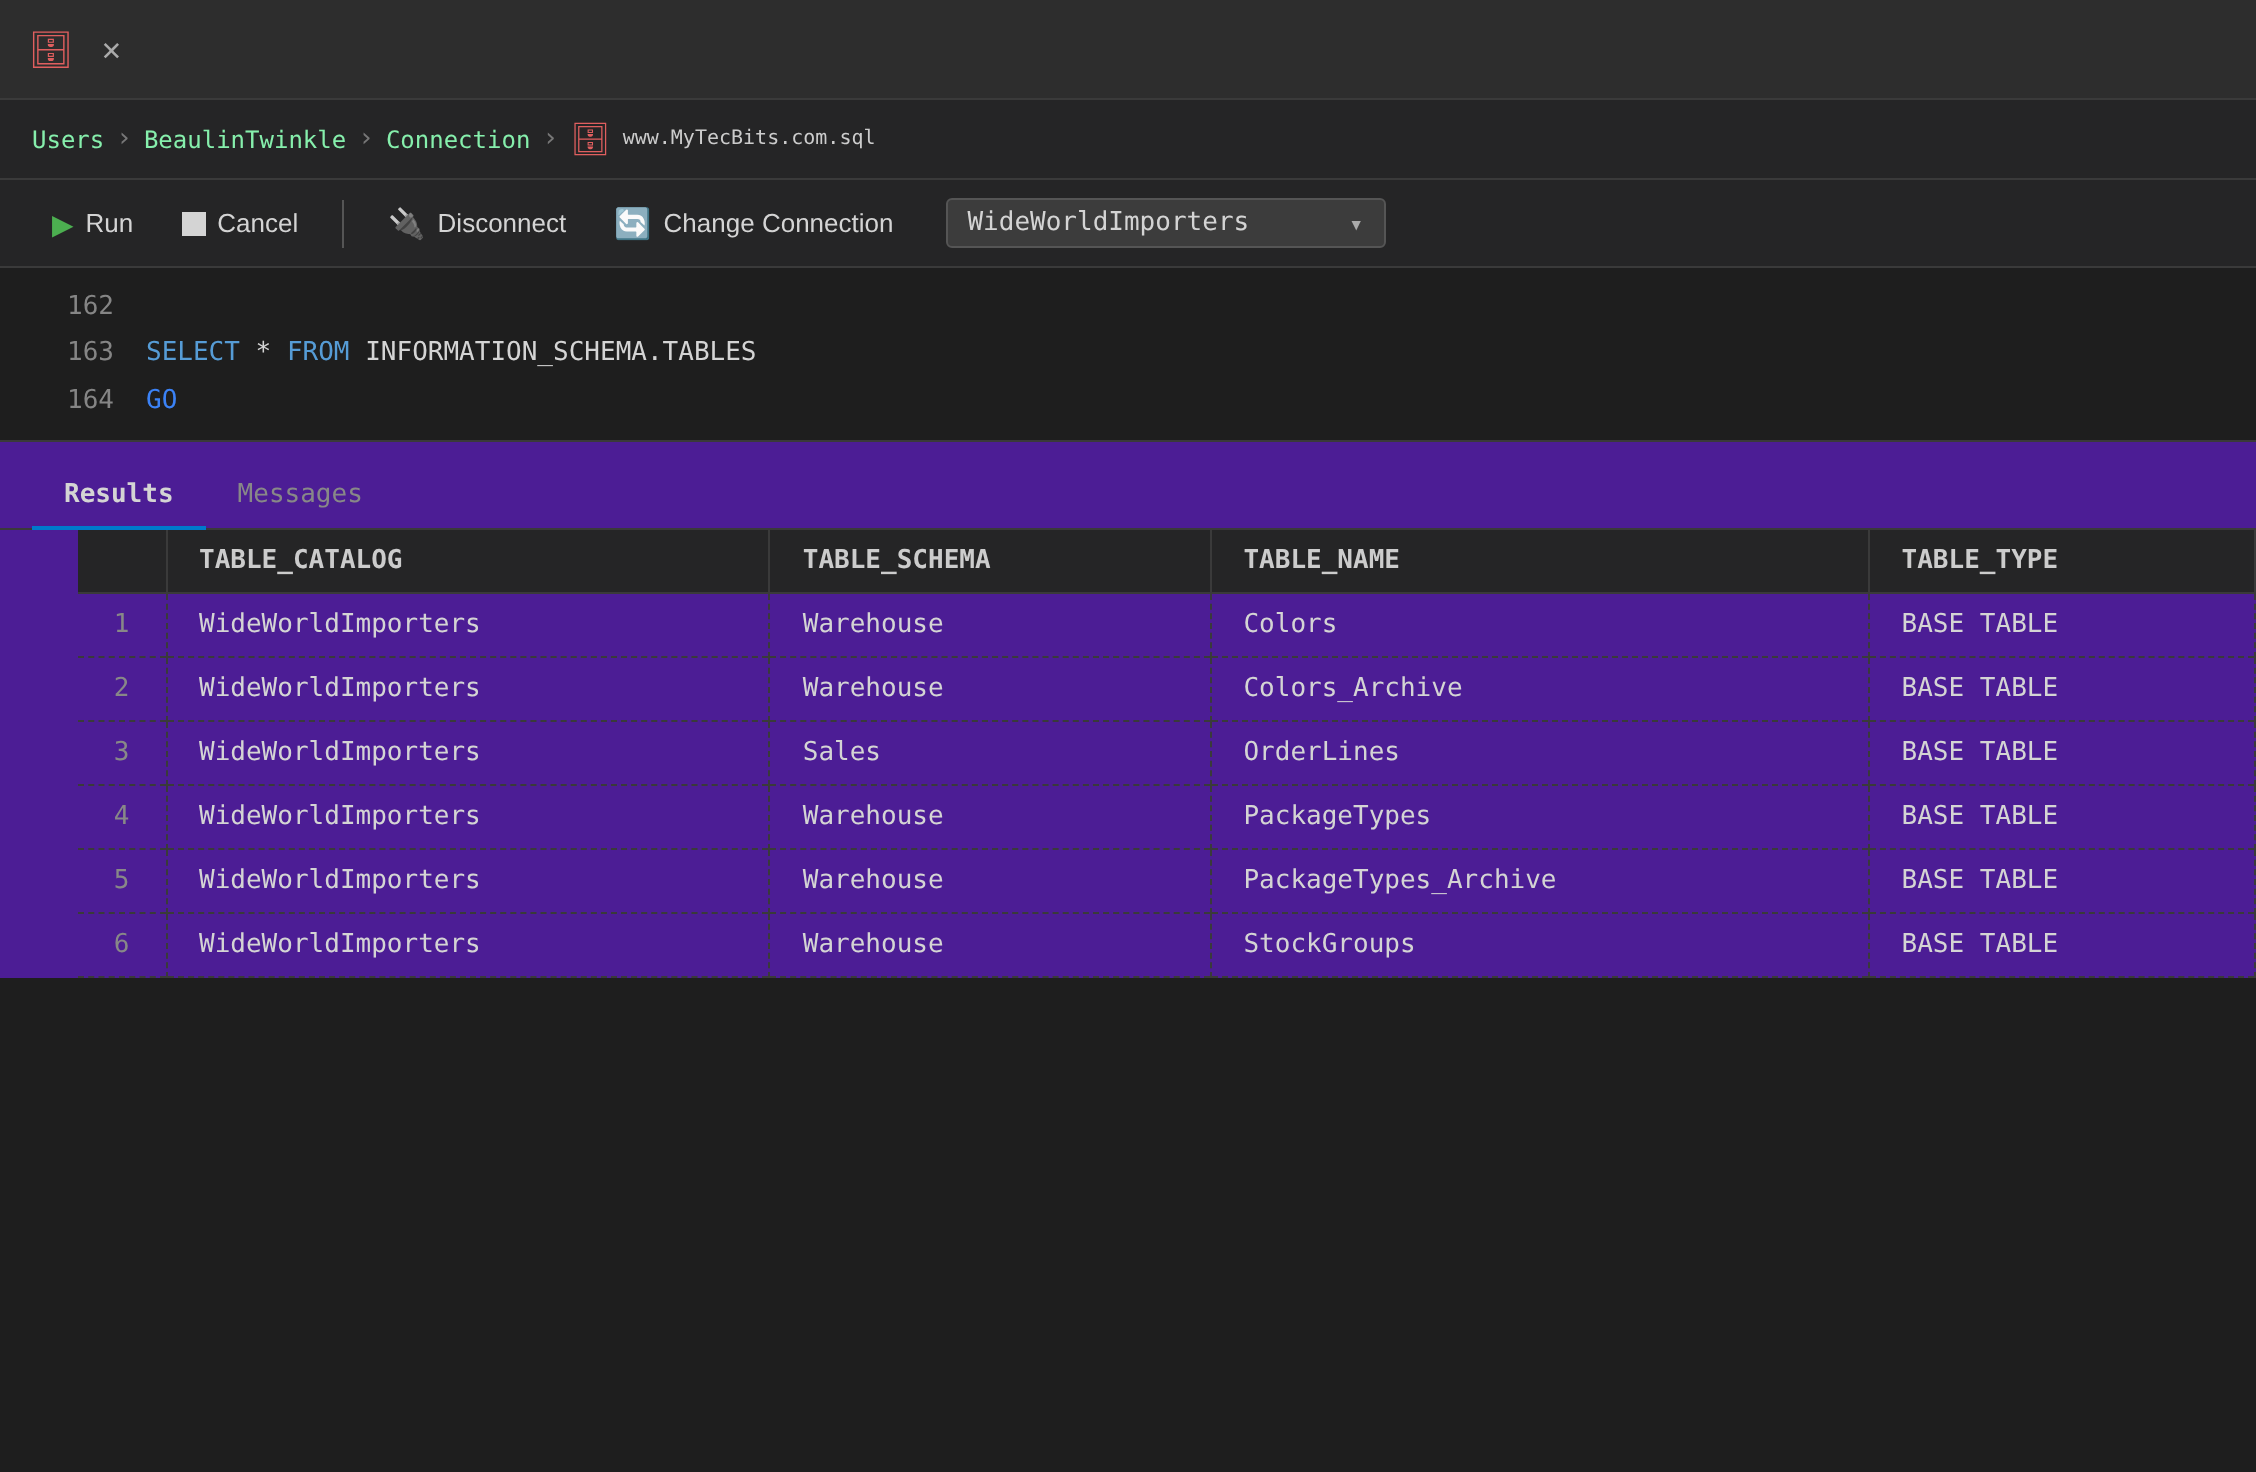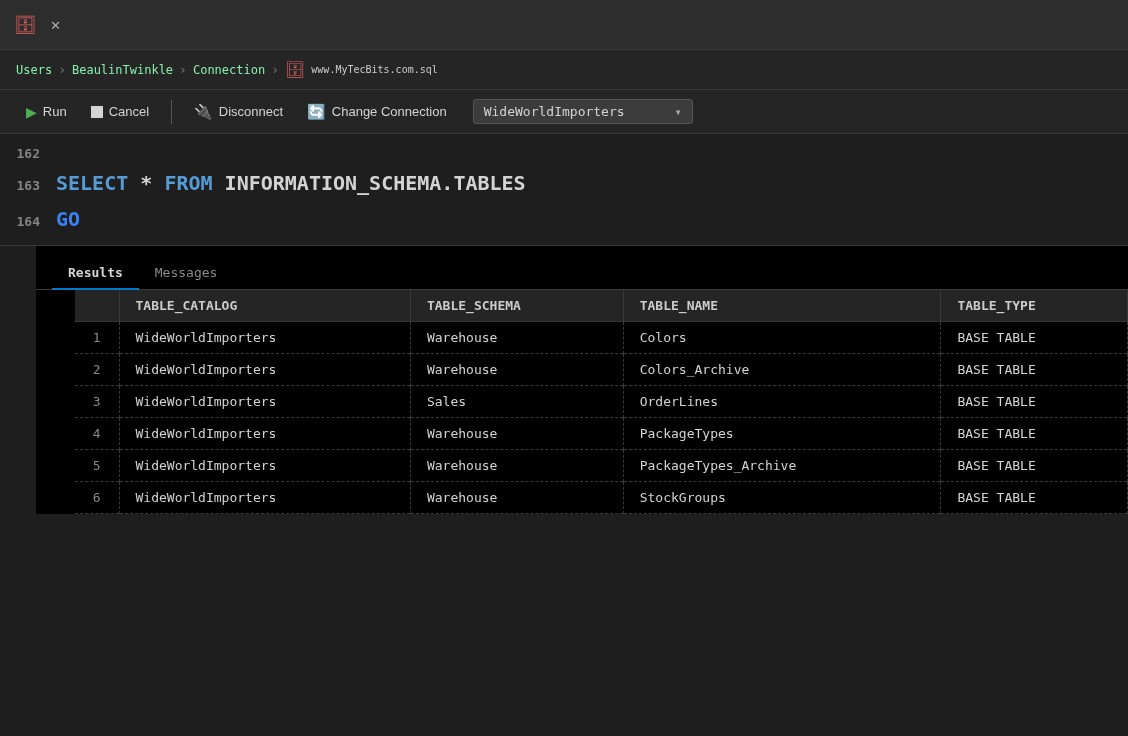--- a/index.html
+++ b/index.html
@@ -140,48 +140,46 @@
     
     .editor-area {
       background: #1e1e1e;
       padding: 8px 0;
       border-bottom: 1px solid #3a3a3a;
     }
     .code-line {
       display: flex;
       align-items: baseline;
       line-height: 1.8;
-      padding: 0 4px;
-      font-weight: bold;
+      padding: 0 21px;
     }
     .line-number {
       color: #858585;
       font-size: 13px;
       min-width: 52px;
       text-align: right;
       padding-right: 16px;
       user-select: none;
       font-family: Consolas, monospace;
     }
     .code-content {
       font-family: Consolas, monospace;
-      font-size: 20px;
+      font-size: 13px;
       color: #d4d4d4;
     }
     .kw-select { color: #569cd6; }
     .kw-from { color: #569cd6; }
     .kw-star { color: #d4d4d4; }
     .kw-go { color: #3b82f6; }
     .kw-schema { color: #d4d4d4; }
 
     
     .results-panel {
-      background: #000000;
+      background: #4c1d95;
       flex: 1;
-      margin-left: 36px;
     }
     .results-tabs {
       display: flex;
       align-items: flex-end;
       border-bottom: 1px solid #3a3a3a;
       padding: 0 16px;
       height: 44px;
       gap: 0;
     }
     .results-tab {

